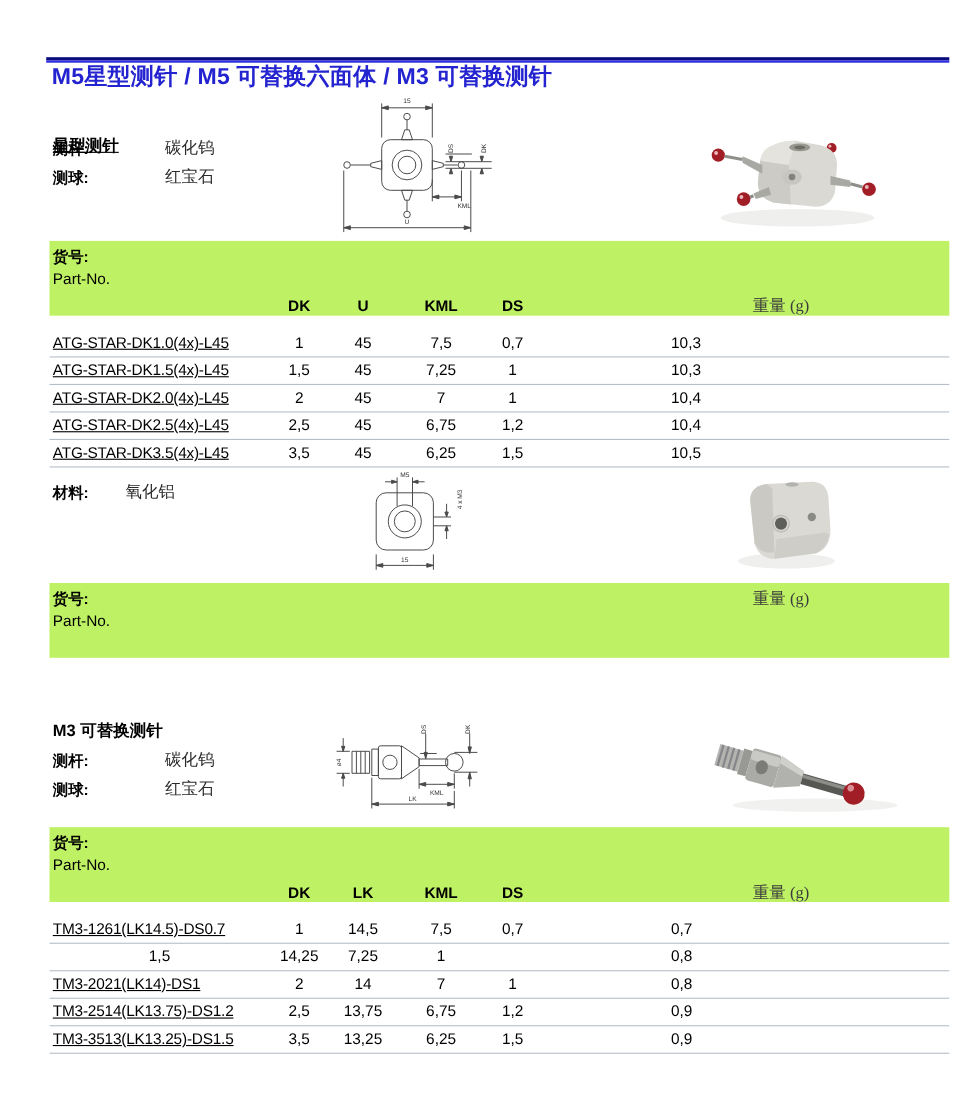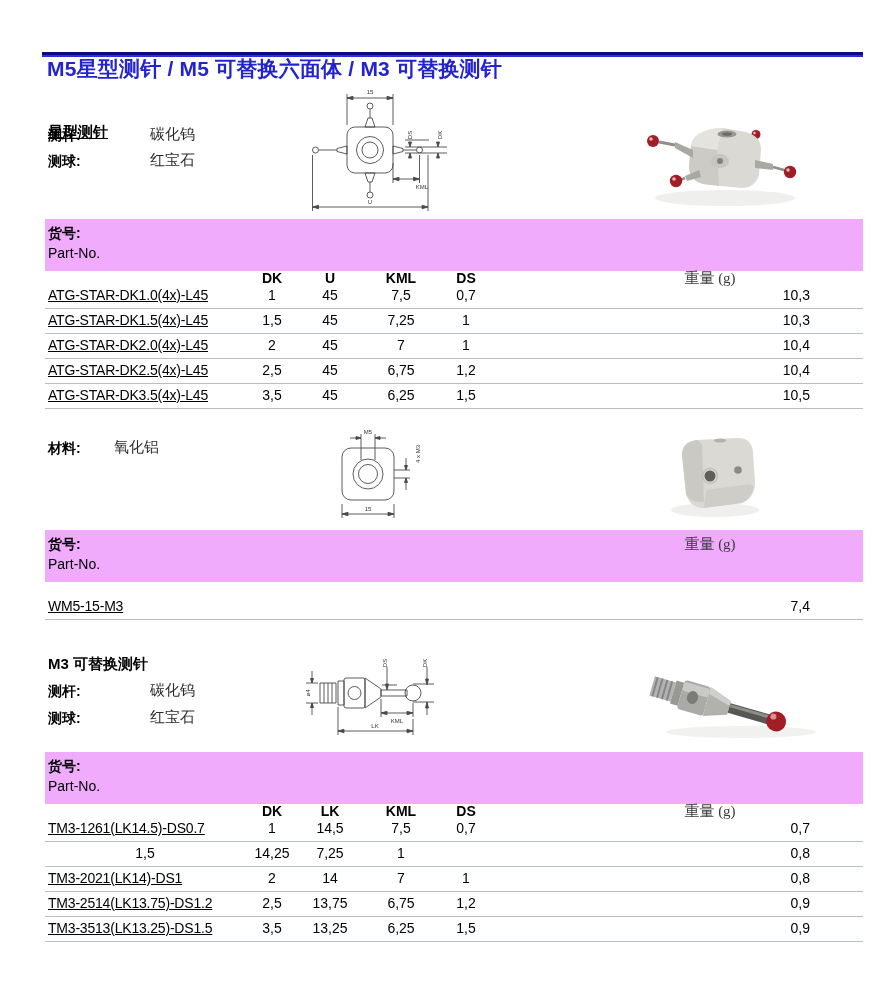--- a/index.html
+++ b/index.html
@@ -8,32 +8,32 @@
   .abs{position:absolute;}
   .page-title{left:47px;top:15px;font-size:21px;font-weight:bold;color:#2323d0;letter-spacing:.2px;white-space:nowrap;margin-top:40px;}
   .title-rule{left:42px;top:52px;width:821px;height:5px;box-sizing:border-box;
               border-top:3px solid #0b0b7e;border-bottom:2px solid #2c2ce2;}
   .sec-heading{font-size:15px;font-weight:bold;text-decoration:underline;}
   .sec-heading.no-ul{text-decoration:none;}
   .spec-label{font-size:14px;font-weight:bold;}
   .spec-value{font-size:15px;font-family:"Liberation Serif",serif;color:#2a2a2a;}
   
   .tbl{left:45px;width:818px;--cols:200px 54px 62px 80px 50px 119px 200px 1fr;}
-  .thead{background:#f0abfc;height:52px;display:grid;grid-template-columns:var(--cols);box-sizing:border-box;}
+  .thead{background:#bef264;height:68px;display:grid;grid-template-columns:var(--cols);box-sizing:border-box;}
   .h-part{grid-column:1 / span 2;padding:5px 0 0 3px;}
   .h-bold{font-size:14px;font-weight:bold;line-height:18px;}
   .h-sub{font-size:14px;line-height:22px;}
   .h-col{font-size:14px;font-weight:bold;text-align:center;padding-top:6px;}
   .h-wt{grid-column:7;font-size:15px;font-family:"Liberation Serif",serif;color:#3b3b3b;text-align:center;padding-top:5px;}
   .tbody{padding-top:13px;}
   .trow{display:grid;grid-template-columns:var(--cols);height:24px;line-height:23px;
         border-bottom:1px solid #b6bfc9;font-size:14px;}
   .cell-part{padding-left:3px;letter-spacing:-.2px;white-space:nowrap;text-decoration:underline;}
   .cell-num{text-align:center;}
-  .cell-wt{grid-column:7;text-align:right;}
+  .cell-wt{grid-column:7;text-align:left;}
   
   .drw text{font-size:6px;fill:#333;font-family:"Liberation Sans",sans-serif;}
   .drw line,.drw path,.drw rect,.drw circle,.drw polygon,.drw ellipse{vector-effect:non-scaling-stroke;}
 </style>
 </head>
 <body>
 
 <div class="abs page-title">M5星型测针 / M5 可替换六面体 / M3 可替换测针</div>
 <div class="abs title-rule"></div>
 
@@ -239,27 +239,20 @@
 </svg>
 
 <div class="abs tbl" style="top:530px;">
   <div class="thead">
     <div class="h-part">
       <div class="h-bold">货号:</div>
       <div class="h-sub">Part-No.</div>
     </div>
     <div class="h-wt">重量 (g)</div>
   </div>
-  <div class="tbody">
-
-  <div class="trow">
-        <div class="cell-part" style="grid-column:1 / span 6;">WM5-15-M3</div>
-        <div class="cell-wt">7,4</div>
-      </div>
-    </div>
 </div>
 
 <div class="abs sec-heading no-ul" style="left:48px;top:655px;">M3 可替换测针</div>
 <div class="abs spec-label" style="left:48px;top:683px;">测杆:</div>
 <div class="abs spec-value" style="left:150px;top:681px;">碳化钨</div>
 <div class="abs spec-label" style="left:48px;top:710px;">测球:</div>
 <div class="abs spec-value" style="left:150px;top:708px;">红宝石</div>
 
 <svg class="abs drw" style="left:302px;top:653px;" width="140" height="94" viewBox="0 0 140 94">
   <g stroke="#4a4a4a" stroke-width="0.9" fill="none">

